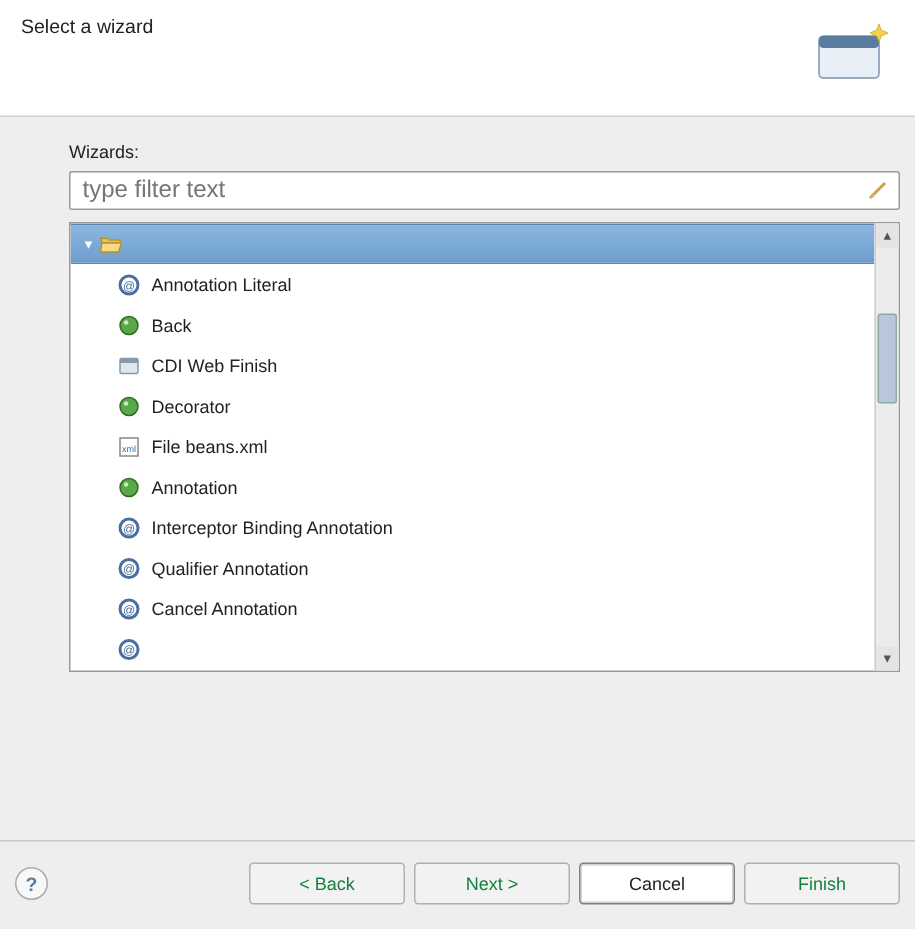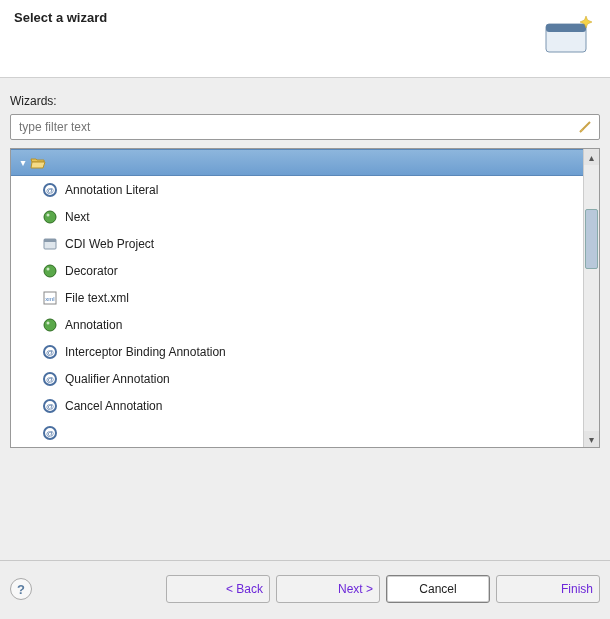--- a/index.html
+++ b/index.html
@@ -4,36 +4,36 @@
 <style>
   * { box-sizing: border-box; font-family: "Segoe UI", "Lucida Grande", Arial, sans-serif; }
   html, body { margin: 0; padding: 0; }
   body { width: 610px; height: 619px; background: #eeeeee; color: #222; font-size: 12px; }
 
   .header {
     display: flex; justify-content: space-between; align-items: flex-start;
     background: #ffffff; height: 78px; padding: 10px 14px 0 14px;
     border-bottom: 1px solid #d0d0d0;
   }
-  .header-title { font-weight: bold; font-size: 13px; }
+  .header-title { font-weight: normal; font-size: 13px; }
   .header-graphic {
     width: 56px; height: 50px; position: relative;
   }
   .header-graphic svg { width: 56px; height: 50px; }
 
-  .content { padding: 16px 10px 0 10px; }
+  .content { padding: 16px 10px 0 22px; margin-left: 24px; }
   .section-label { font-size: 12px; margin-bottom: 6px; display:block; }
 
   .filter-row {
     display: flex; align-items: center;
     height: 26px; background: #fff; border: 1px solid #999; border-radius: 2px;
     padding: 0 6px;
   }
   .filter-input {
-    flex: 1; border: none; outline: none; font-size: 12px; background: transparent;
+    flex: 1; border: none; outline: none; font-size: 16px; background: transparent;
     color: #888;
   }
   .filter-clear { width: 16px; height: 16px; display:flex; align-items:center; justify-content:center; }
 
   .tree-wrapper {
     margin-top: 8px; display:flex; height: 300px;
     border: 1px solid #999; background: #fff;
   }
   .tree { flex: 1; overflow: hidden; }
   .tree-row {
@@ -66,21 +66,21 @@
   }
   .help-btn {
     width: 22px; height: 22px; border-radius: 50%; border:1px solid #aaa; background:#f8f8f8;
     display:flex; align-items:center; justify-content:center; color:#5a7ca0; font-weight:bold; font-size:13px;
   }
   .button-row { display:flex; gap:6px; }
   .btn {
     width: 104px; height: 28px; background:#f2f2f2; border:1px solid #b0b0b0; border-radius:3px;
     font-size:12px; color:#222;
   }
-  .btn.disabled { color:#6d28d9;text-align:right; }
+  .btn.disabled { color:#15803d; }
   .btn.default { border:1px solid #808080; background:#fff; box-shadow: inset 0 0 0 1px #d0d0d0; text-align: center; }
 </style>
 </head>
 <body>
 
 <div class="header">
   <div class="header-title">Select a wizard</div>
   <div class="header-graphic">
     <svg viewBox="0 0 56 50">
       <rect x="6" y="14" width="40" height="28" rx="3" fill="#e8eff6" stroke="#7a95b0" stroke-width="1"></rect>
@@ -126,48 +126,48 @@
             </span>
             <span class="label">Annotation Literal</span>
           </div>
           <div class="tree-row child">
             <span class="icon">
               <svg width="16" height="16" viewBox="0 0 16 16">
                 <circle cx="8" cy="8" r="6" fill="#5aa84a" stroke="#2f6e22"></circle>
                 <circle cx="6" cy="6" r="1.5" fill="#cfe8c6"></circle>
               </svg>
             </span>
-            <span class="label">Next</span>
+            <span class="label">Back</span>
           </div>
           <div class="tree-row child">
             <span class="icon">
               <svg width="16" height="16" viewBox="0 0 16 16">
                 <rect x="2" y="3" width="12" height="10" rx="1" fill="#dfe6ec" stroke="#8899aa"></rect>
                 <rect x="2" y="3" width="12" height="3" fill="#8899aa"></rect>
               </svg>
             </span>
-            <span class="label">CDI Web Project</span>
+            <span class="label">CDI Web Finish</span>
           </div>
           <div class="tree-row child">
             <span class="icon">
               <svg width="16" height="16" viewBox="0 0 16 16">
                 <circle cx="8" cy="8" r="6" fill="#5aa84a" stroke="#2f6e22"></circle>
                 <circle cx="6" cy="6" r="1.5" fill="#cfe8c6"></circle>
               </svg>
             </span>
             <span class="label">Decorator</span>
           </div>
           <div class="tree-row child">
             <span class="icon">
               <svg width="16" height="16" viewBox="0 0 16 16">
                 <rect x="2" y="2" width="12" height="12" fill="#fff" stroke="#888"></rect>
                 <text x="8" y="11" text-anchor="middle" font-size="6" fill="#3a6fb0">xml</text>
               </svg>
             </span>
-            <span class="label">File text.xml</span>
+            <span class="label">File beans.xml</span>
           </div>
           <div class="tree-row child">
             <span class="icon">
               <svg width="16" height="16" viewBox="0 0 16 16">
                 <circle cx="8" cy="8" r="6" fill="#5aa84a" stroke="#2f6e22"></circle>
                 <circle cx="6" cy="6" r="1.5" fill="#cfe8c6"></circle>
               </svg>
             </span>
             <span class="label">Annotation</span>
           </div>

